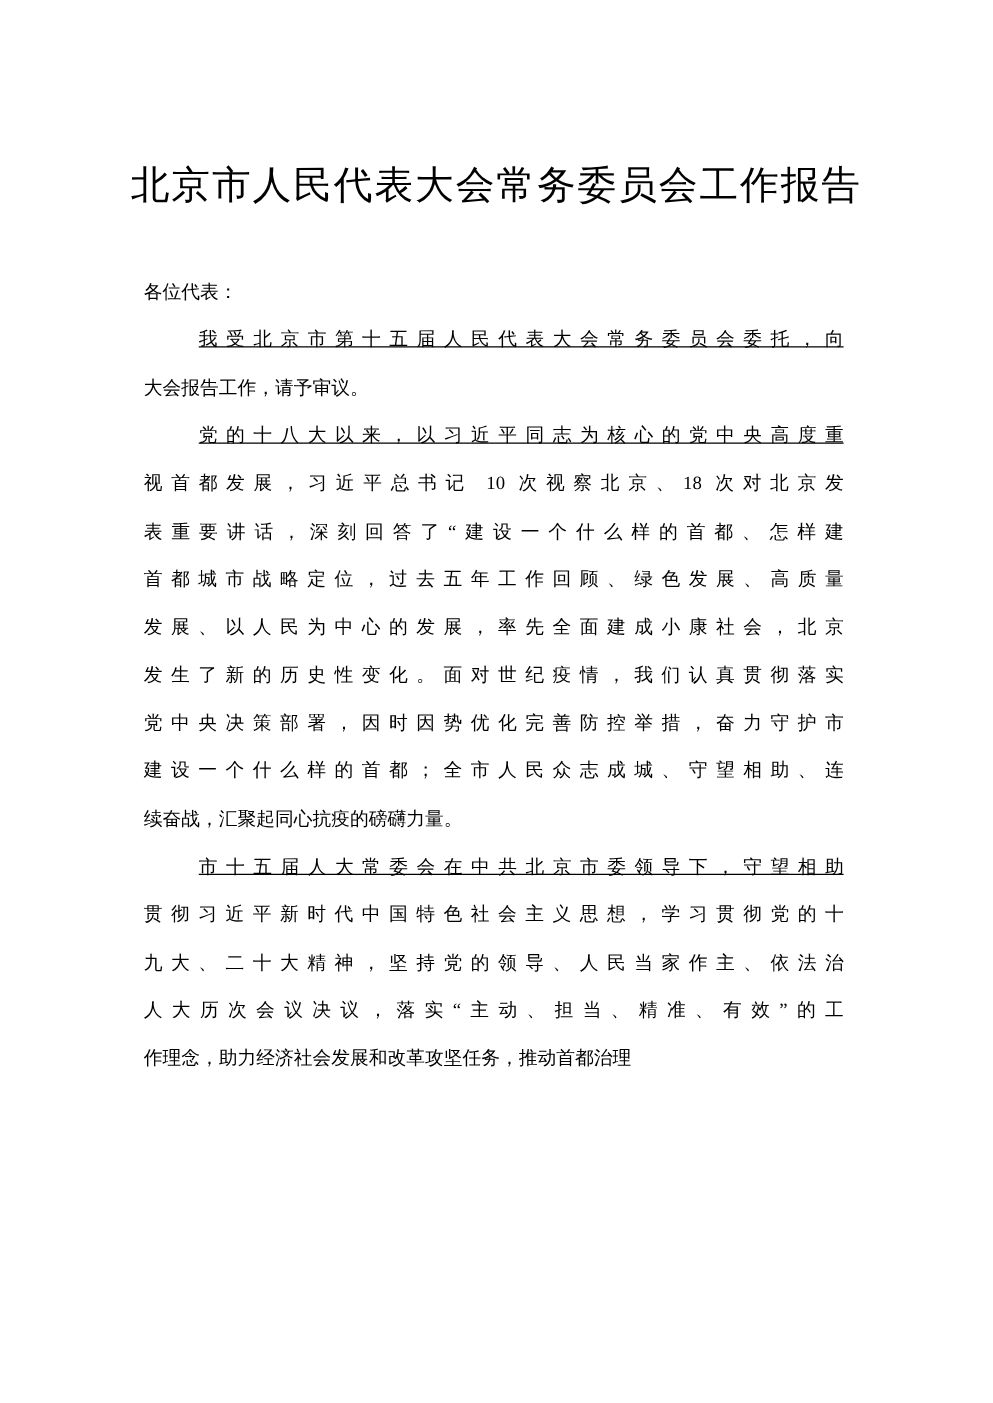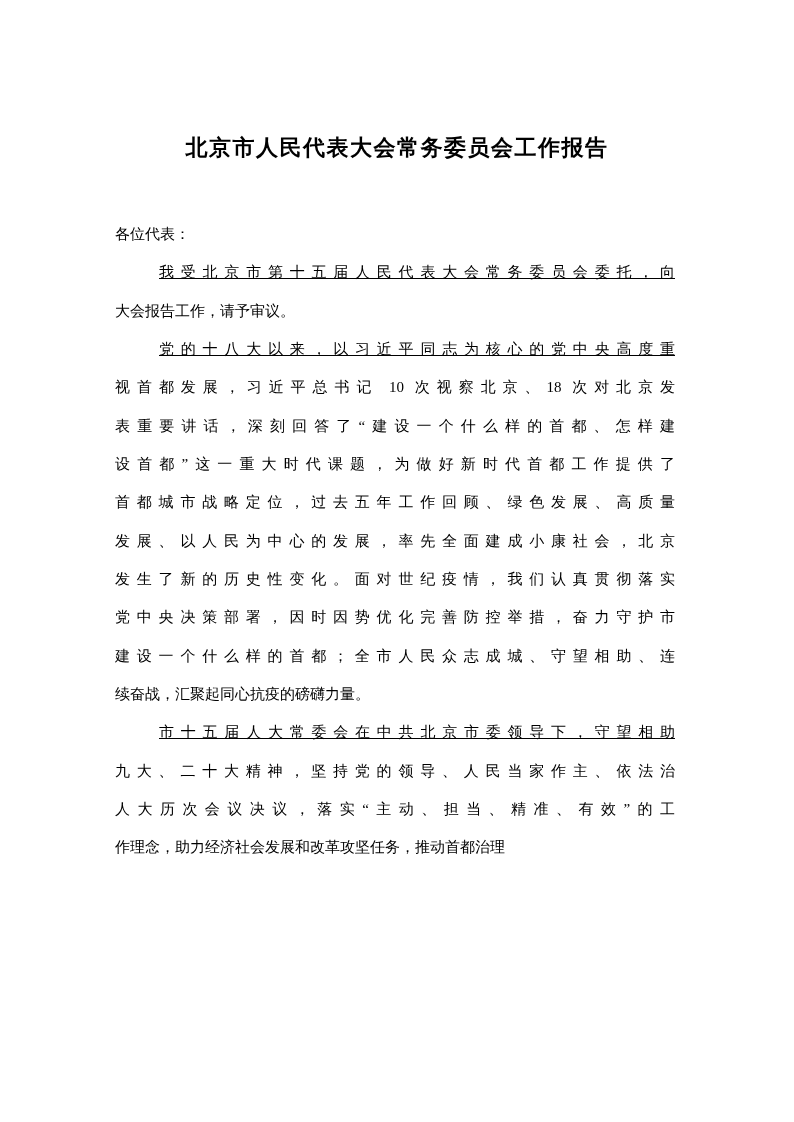--- a/index.html
+++ b/index.html
@@ -16,23 +16,23 @@
       font-family: "Liberation Serif", "DejaVu Serif", serif;
       overflow: hidden;
     }
     .doc-title {
       position: absolute;
       top: 127px;
       left: 0;
       width: 794px;
       margin: 0;
       text-align: center;
-      font-size: 22px;
+      font-size: 31px;
       line-height: 42px;
-      font-weight: bold;
+      font-weight: normal;
       letter-spacing: 1.5px;
       font-family: "Liberation Serif", "DejaVu Serif", serif;
       white-space: nowrap;
     }
     .doc-body {
       position: absolute;
       top: 215px;
       left: 115px;
       width: 560px;
     }
@@ -64,25 +64,25 @@
 
 <div class="page">
   <h1 class="doc-title">北京市人民代表大会常务委员会工作报告</h1>
   <div class="doc-body" id="doc-body">
       <div class="line nofill">各位代表：</div>
       <div class="line indent">我受北京市第十五届人民代表大会常务委员会委托，向</div>
       <div class="line nofill">大会报告工作，请予审议。</div>
       <div class="line indent">党的十八大以来，以习近平同志为核心的党中央高度重</div>
       <div class="line">视首都发展，习近平总书记 10 次视察北京、18 次对北京发</div>
       <div class="line">表重要讲话，深刻回答了“建设一个什么样的首都、怎样建</div>
-      <div class="line">设首都”这一重大时代课题，为做好新时代首都工作提供了</div>
       <div class="line">首都城市战略定位，过去五年工作回顾、绿色发展、高质量</div>
       <div class="line">发展、以人民为中心的发展，率先全面建成小康社会，北京</div>
       <div class="line">发生了新的历史性变化。面对世纪疫情，我们认真贯彻落实</div>
       <div class="line">党中央决策部署，因时因势优化完善防控举措，奋力守护市</div>
       <div class="line">建设一个什么样的首都；全市人民众志成城、守望相助、连</div>
       <div class="line nofill">续奋战，汇聚起同心抗疫的磅礴力量。</div>
       <div class="line indent">市十五届人大常委会在中共北京市委领导下，守望相助</div>
+      <div class="line">贯彻习近平新时代中国特色社会主义思想，学习贯彻党的十</div>
       <div class="line">九大、二十大精神，坚持党的领导、人民当家作主、依法治</div>
       <div class="line">人大历次会议决议，落实“主动、担当、精准、有效”的工</div>
       <div class="line nofill">作理念，助力经济社会发展和改革攻坚任务，推动首都治理</div>
     </div>
 </div>
 
 </body></html>

